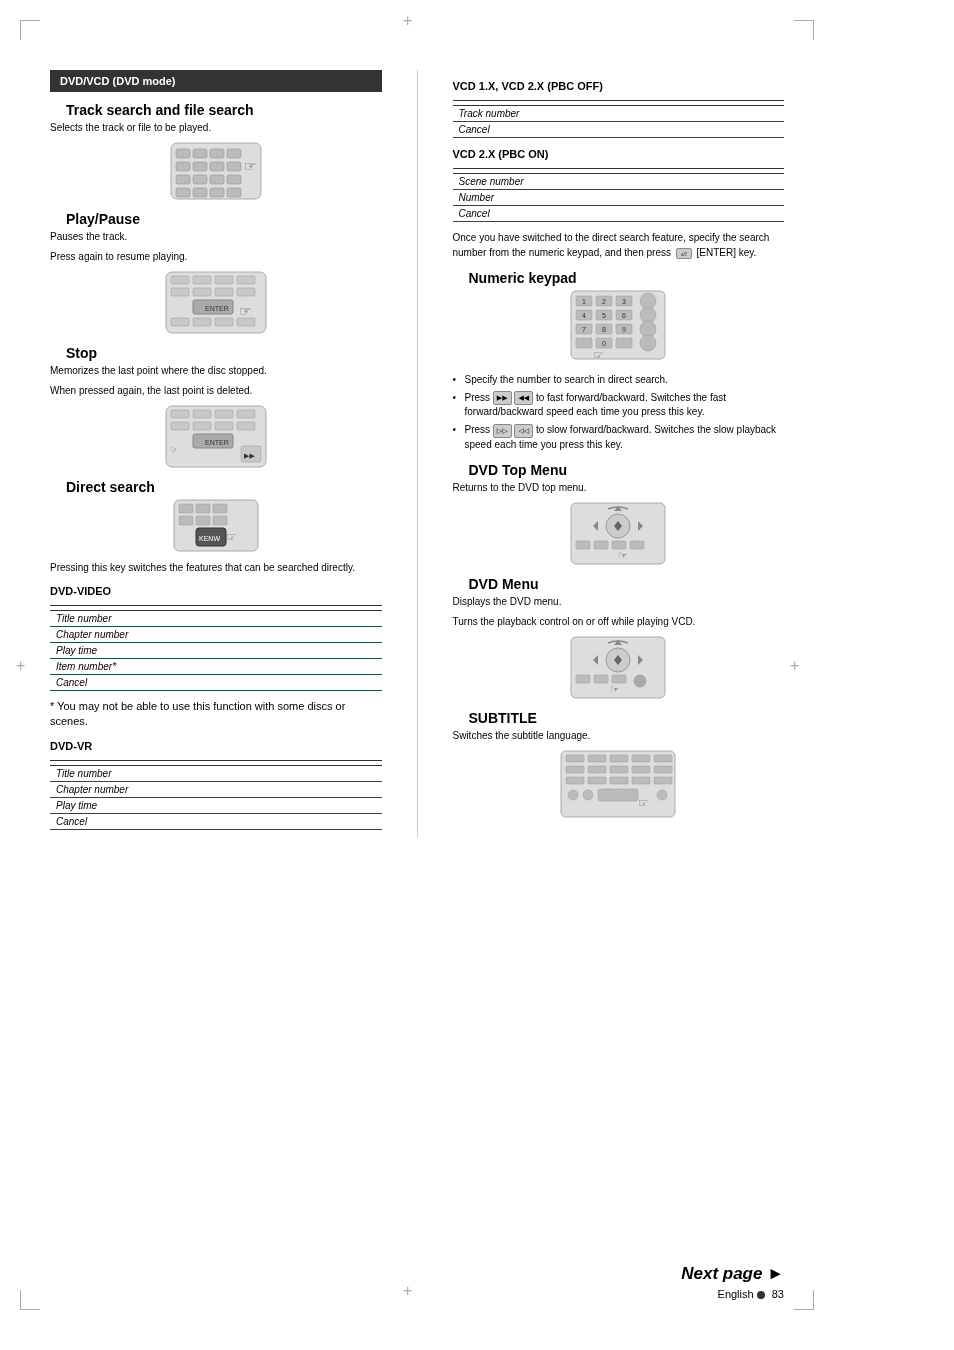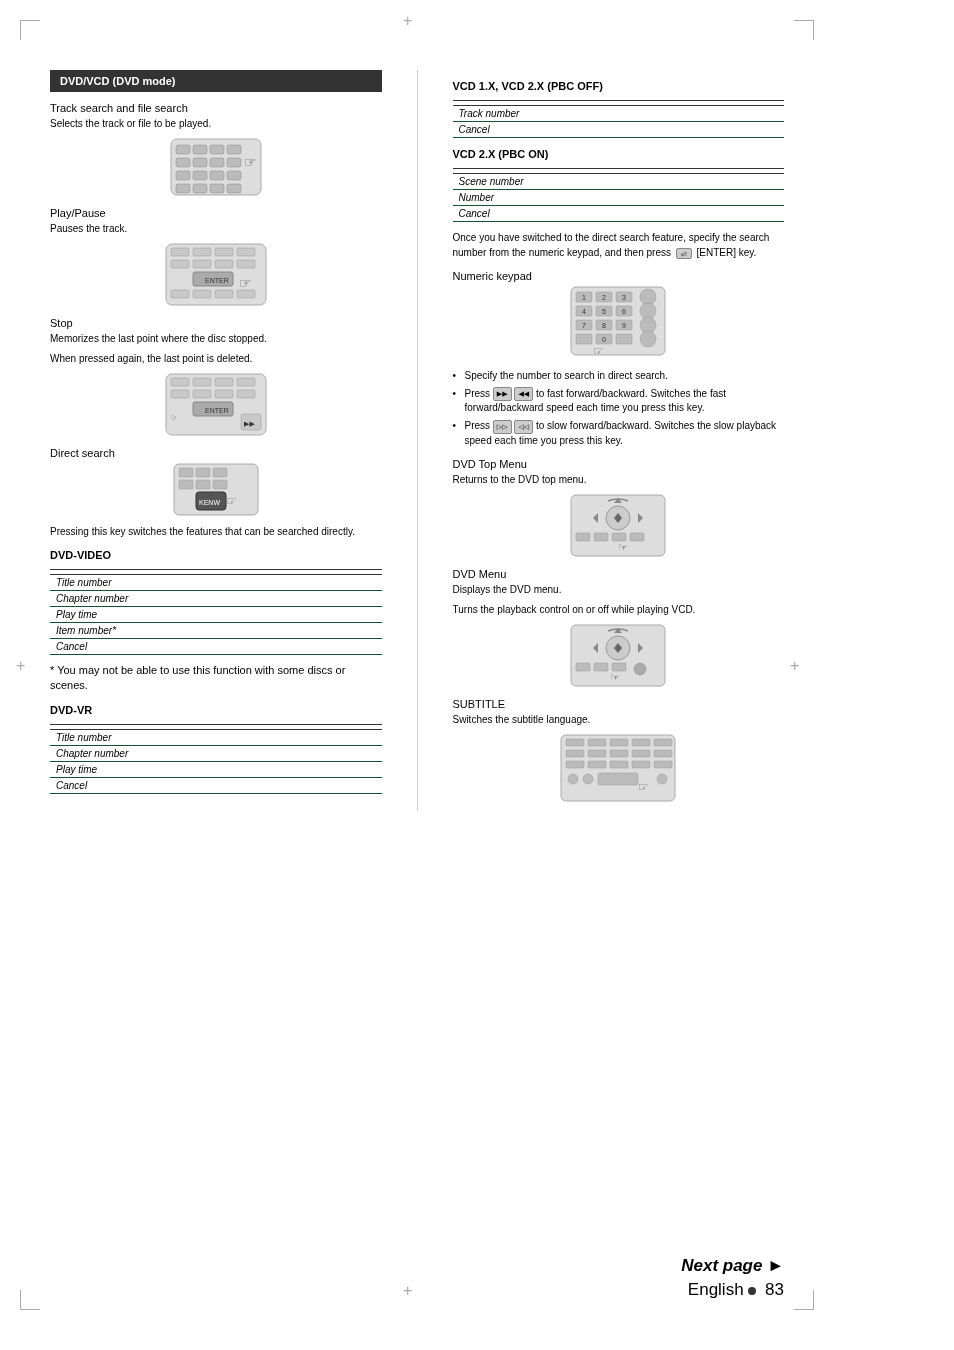--- a/index.html
+++ b/index.html
@@ -72,24 +72,25 @@
       border: 2px solid #333;
       background: #333;
       color: #fff;
       font-weight: bold;
       font-size: 11px;
       padding: 3px 8px;
       margin-bottom: 8px;
     }
 
     .subsection-title {
-      font-weight: normal;
-      font-size: 11px;
+      font-weight: bold;
+      font-size: 14px;
       margin-bottom: 3px;
       margin-top: 10px;
+      margin-left: 16px;
     }
 
     .section-desc {
       font-size: 10px;
       margin-bottom: 6px;
       line-height: 1.4;
     }
 
     
     .item-table {
@@ -153,21 +154,21 @@
       text-align: right;
     }
 
     .next-page {
       font-style: italic;
       font-weight: bold;
       font-size: 17px;
     }
 
     .page-number {
-      font-size: 17px;
+      font-size: 11px;
       margin-top: 4px;
     }
 
     .page-number .dot {
       display: inline-block;
       width: 8px;
       height: 8px;
       background: #333;
       border-radius: 50%;
       margin-right: 4px;
@@ -234,20 +235,21 @@
 
           <rect x="10" y="47" width="14" height="9" rx="2" fill="#bbb" stroke="#888" stroke-width="0.5"></rect>
           <rect x="27" y="47" width="14" height="9" rx="2" fill="#bbb" stroke="#888" stroke-width="0.5"></rect>
           <rect x="44" y="47" width="14" height="9" rx="2" fill="#bbb" stroke="#888" stroke-width="0.5"></rect>
           <rect x="61" y="47" width="14" height="9" rx="2" fill="#bbb" stroke="#888" stroke-width="0.5"></rect>
         </svg>
       </div>
 
       <div class="subsection-title">Play/Pause</div>
       <div class="section-desc">Pauses the track.</div>
+      <div class="section-desc">Press again to resume playing.</div>
 
       <div class="remote-container">
         <svg width="110" height="65" viewBox="0 0 110 65">
           <rect x="5" y="2" width="100" height="61" rx="6" fill="#ddd" stroke="#aaa" stroke-width="1"></rect>
 
           <rect x="10" y="6" width="18" height="8" rx="1" fill="#c8c8c8" stroke="#999" stroke-width="0.5"></rect>
           <rect x="32" y="6" width="18" height="8" rx="1" fill="#c8c8c8" stroke="#999" stroke-width="0.5"></rect>
           <rect x="54" y="6" width="18" height="8" rx="1" fill="#c8c8c8" stroke="#999" stroke-width="0.5"></rect>
           <rect x="76" y="6" width="18" height="8" rx="1" fill="#c8c8c8" stroke="#999" stroke-width="0.5"></rect>
 

